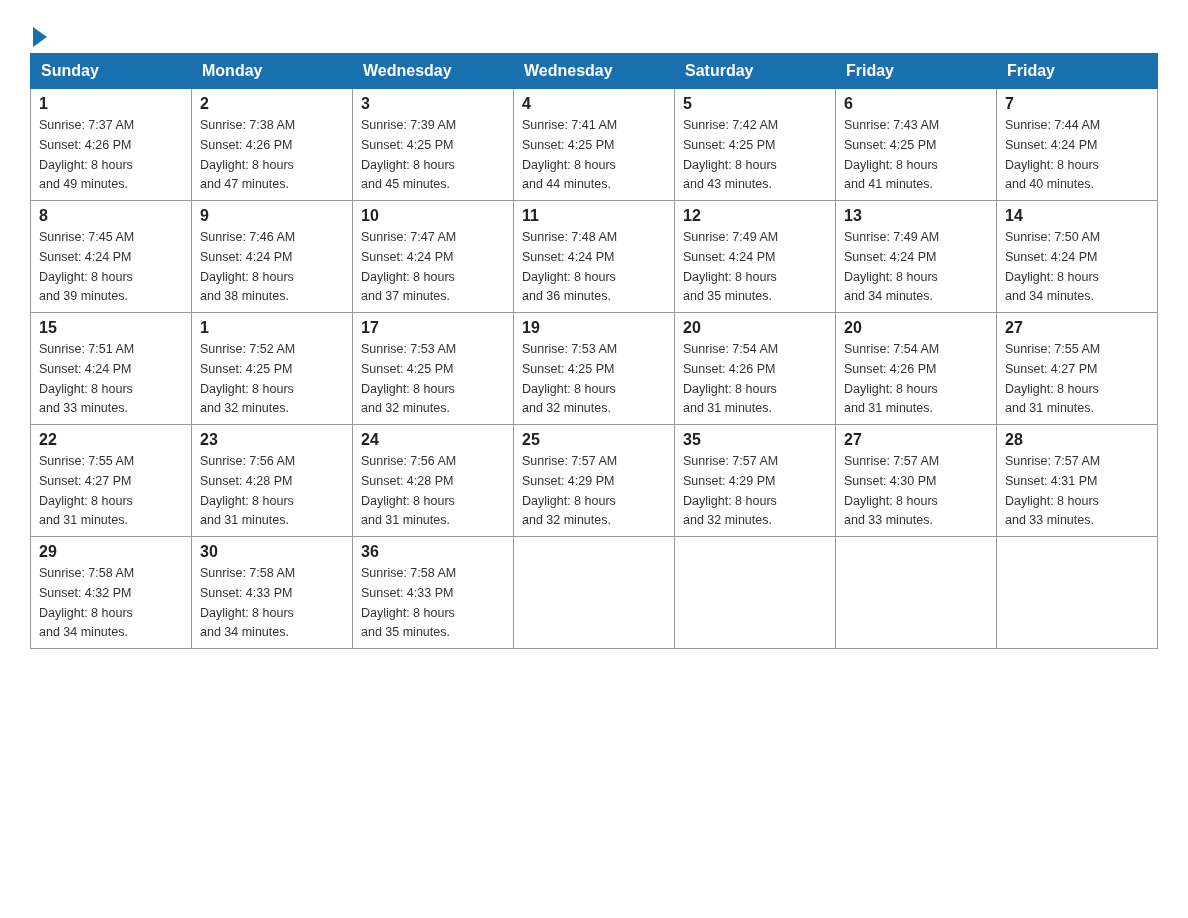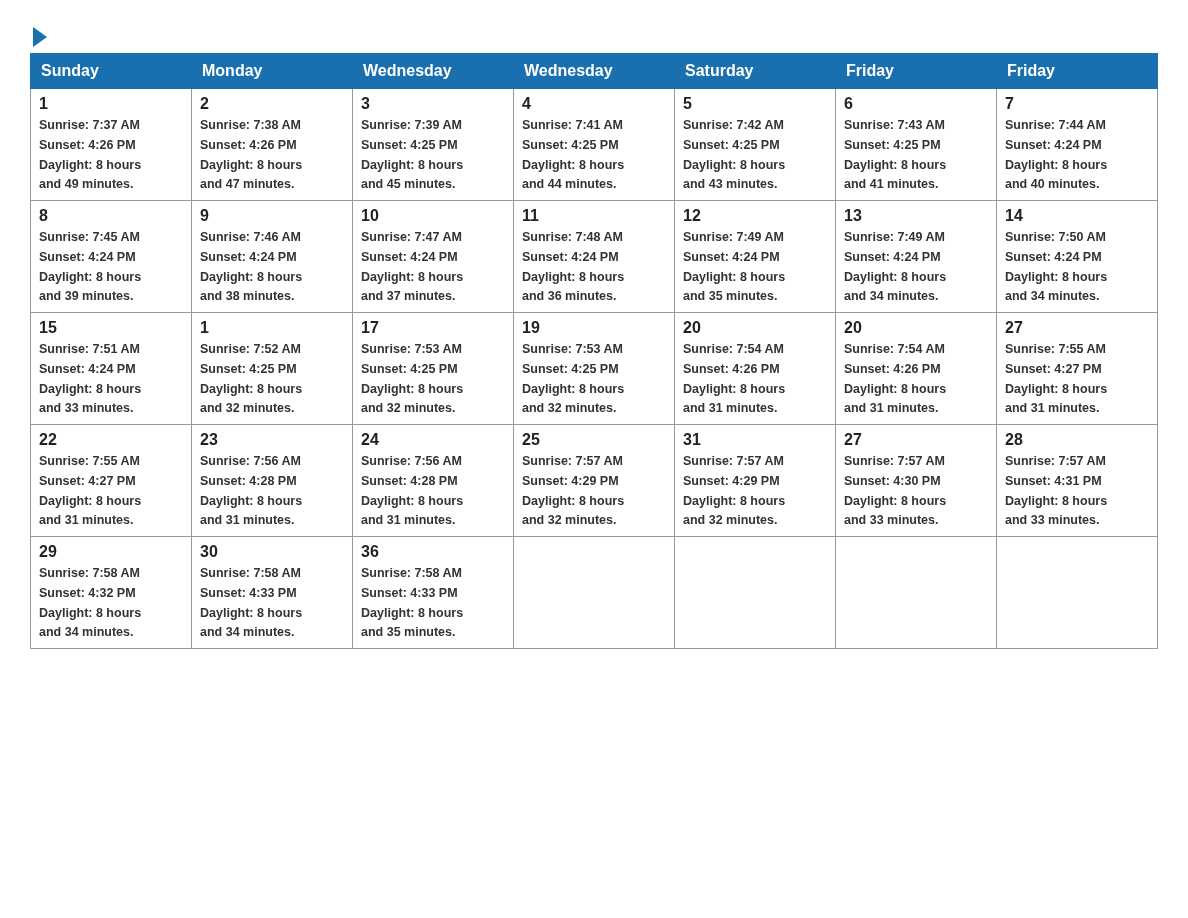--- a/index.html
+++ b/index.html
@@ -87,21 +87,20 @@
       font-size: 16px;
       font-weight: bold;
       color: #222;
       display: block;
       margin-bottom: 2px;
     }
     .day-info {
       font-size: 12.5px;
       color: #333;
       line-height: 1.5;
-      font-weight: bold;
     }
     .empty-cell {
       background: #fff;
     }
     tr td {
       background: #fff;
     }
     tr:nth-child(odd) td {
       background: #fff;
     }
@@ -186,21 +185,21 @@
       </tr>
       <tr>
         <td><span class="day-number">22</span>
 <span class="day-info">Sunrise: 7:55 AM<br>Sunset: 4:27 PM<br>Daylight: 8 hours<br>and 31 minutes.</span></td>
         <td><span class="day-number">23</span>
 <span class="day-info">Sunrise: 7:56 AM<br>Sunset: 4:28 PM<br>Daylight: 8 hours<br>and 31 minutes.</span></td>
         <td><span class="day-number">24</span>
 <span class="day-info">Sunrise: 7:56 AM<br>Sunset: 4:28 PM<br>Daylight: 8 hours<br>and 31 minutes.</span></td>
         <td><span class="day-number">25</span>
 <span class="day-info">Sunrise: 7:57 AM<br>Sunset: 4:29 PM<br>Daylight: 8 hours<br>and 32 minutes.</span></td>
-        <td><span class="day-number">31</span>
+        <td><span class="day-number">35</span>
 <span class="day-info">Sunrise: 7:57 AM<br>Sunset: 4:29 PM<br>Daylight: 8 hours<br>and 32 minutes.</span></td>
         <td><span class="day-number">27</span>
 <span class="day-info">Sunrise: 7:57 AM<br>Sunset: 4:30 PM<br>Daylight: 8 hours<br>and 33 minutes.</span></td>
         <td><span class="day-number">28</span>
 <span class="day-info">Sunrise: 7:57 AM<br>Sunset: 4:31 PM<br>Daylight: 8 hours<br>and 33 minutes.</span></td>
       </tr>
       <tr>
         <td><span class="day-number">29</span>
 <span class="day-info">Sunrise: 7:58 AM<br>Sunset: 4:32 PM<br>Daylight: 8 hours<br>and 34 minutes.</span></td>
         <td><span class="day-number">30</span>

